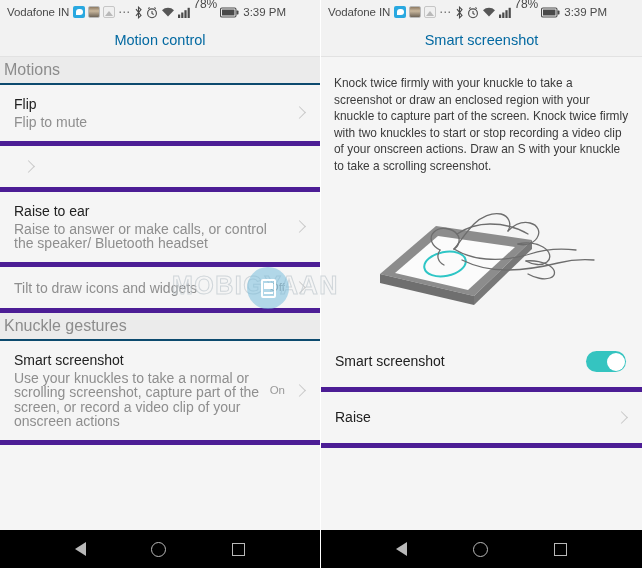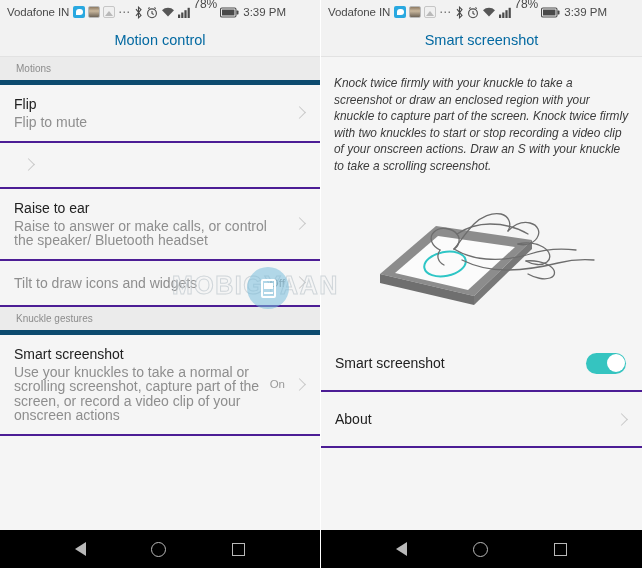--- a/index.html
+++ b/index.html
@@ -57,47 +57,46 @@
     background: #f2f2f2;
     display:flex; align-items:center; justify-content:center;
     border-bottom: 1px solid #e2e2e2;
   }
   .titlebar .title { font-size: 14.5px; color:#0369a1; }
 
   
   .content { flex: 1; background:#f5f5f5; overflow:hidden; position:relative; }
   .section-header {
     background:#ebebeb; height:28px; display:flex; align-items:center;
-    padding-left:16px; color:#8c8c8c; font-size:10px;
-    border-bottom:5px solid #0c4a6e;
+    padding-left:4px; color:#8c8c8c; font-size:16px;
+    border-bottom:2px solid #0c4a6e;
   }
   .row {
     display:flex; align-items:center;
     padding:11px 10px 11px 14px;
-    border-bottom:2px solid #4c1d95;
+    border-bottom:5px solid #4c1d95;
     background:#f5f5f5;
     min-height:46px;
   }
   .row-texts { flex:1; min-width:0; }
   .row-title { font-size:14px; color:#212121; line-height:17px; }
   .row-sub { font-size:14px; color:#8e8e8e; line-height:14.5px; margin-top:2px; }
   .row-value { font-size:11.5px; color:#9a9a9a; margin-right:10px; white-space:nowrap; }
   .chev {
     width:9px; height:9px; border-right:1.4px solid #c9c9c9; border-top:1.4px solid #c9c9c9;
     transform: rotate(45deg); margin-right:6px; flex:0 0 auto;
   }
   .row.plain { min-height:56px; }
   .row.plain .row-title { font-size:14px; }
 
   
   .desc {
     padding:18px 13px 14px 13px;
     font-size:11.9px; line-height:16.5px; color:#3b3b3b;
     background:#f5f5f5;
-    font-style:italic;
   }
 
   
   .illus { position:relative; height:148px; background:#f5f5f5; }
   .illus svg { position:absolute; left:50%; top:0; transform:translateX(-50%); }
 
   
   .toggle {
     width:40px; height:21px; border-radius:11px;
     background:#35c4c0; position:relative; flex:0 0 auto; margin-right:6px;
@@ -345,21 +344,21 @@
         <div class="row-texts">
           <div class="row-title">Smart screenshot</div>
         </div>
         <span class="toggle">
           <span class="knob"></span>
         </span>
       </div>
 
       <div class="row plain">
         <div class="row-texts">
-          <div class="row-title">About</div>
+          <div class="row-title">Raise</div>
         </div>
         <span class="chev"></span>
       </div>
 
     </div>
 
     <div class="navbar">
       <span class="nav-back"></span>
       <span class="nav-home"></span>
       <span class="nav-recent"></span>

